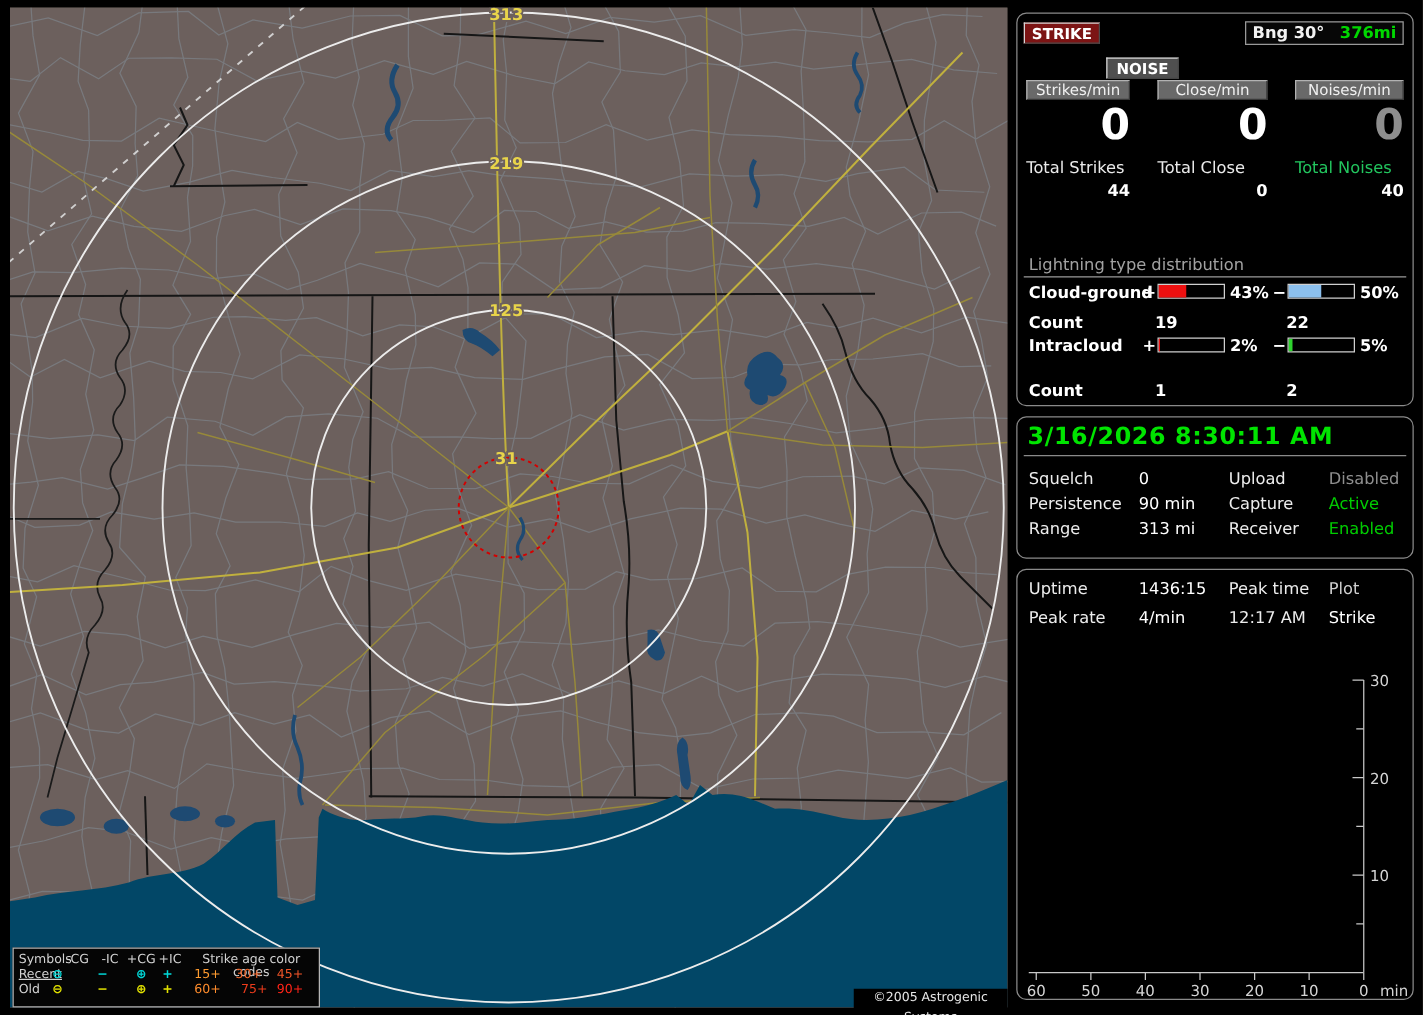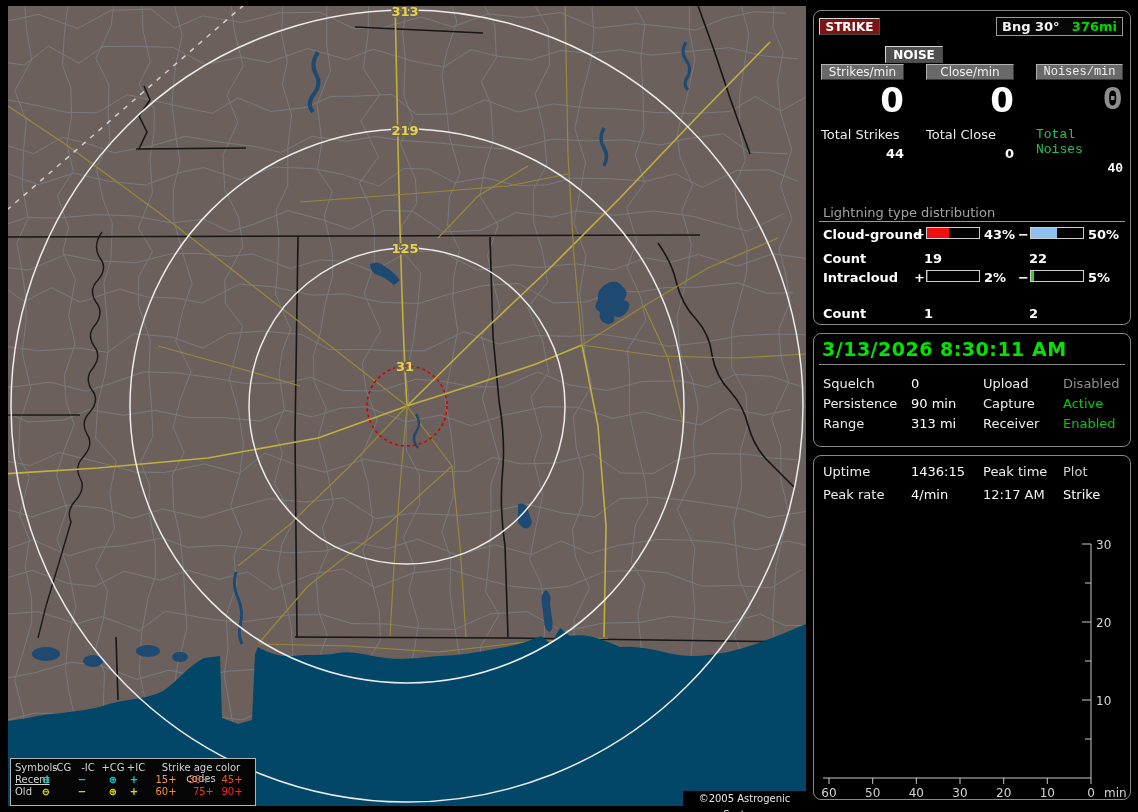--- a/index.html
+++ b/index.html
@@ -250,21 +250,21 @@
       <span class="bigv" style="color: rgb(255, 255, 255);">0</span>
       <span class="tlab" style="color: rgb(234, 234, 234);">Total Strikes</span>
       <span class="tval">44</span>
     </div>
     <div class="ccol" style="left:112px;width:88px;">
       <span class="chip">Close/min</span>
       <span class="bigv" style="color: rgb(255, 255, 255);">0</span>
       <span class="tlab" style="color: rgb(234, 234, 234);">Total Close</span>
       <span class="tval">0</span>
     </div>
-    <div class="ccol" style="left:222px;width:87px;font-family:Liberation Mono, monospace;">
+    <div class="ccol" style="left:222px;width:87px;">
       <span class="chip">Noises/min</span>
       <span class="bigv" style="color: rgb(142, 142, 142);">0</span>
       <span class="tlab" style="color: #22c55e;">Total Noises</span>
       <span class="tval">40</span>
     </div>
 
     <div class="disttitle">Lightning type distribution</div>
     <div class="distline"></div>
 
     <div class="drow" style="top:216px;">
@@ -300,21 +300,21 @@
       <span class="pct" style="left:274px;">5%</span>
     </div>
     <div class="cntrow" style="top:295px;">
       <span class="cl">Count</span>
       <span class="c1">1</span>
       <span class="c2">2</span>
     </div>
   </div>
 
   <div id="panel2" class="panel">
-    <div class="dtime">3/13/2026 8:30:11 AM</div>
+    <div class="dtime">3/16/2026 8:30:11 AM</div>
     <div class="dtline"></div>
     <div class="p2row" style="top:42px;">
       <span class="a">Squelch</span>
       <span class="b">0</span>
       <span class="c">Upload</span>
       <span class="d" style="color: rgb(142, 142, 142);">Disabled</span>
     </div>
     <div class="p2row" style="top:62px;">
       <span class="a">Persistence</span>
       <span class="b">90 min</span>

